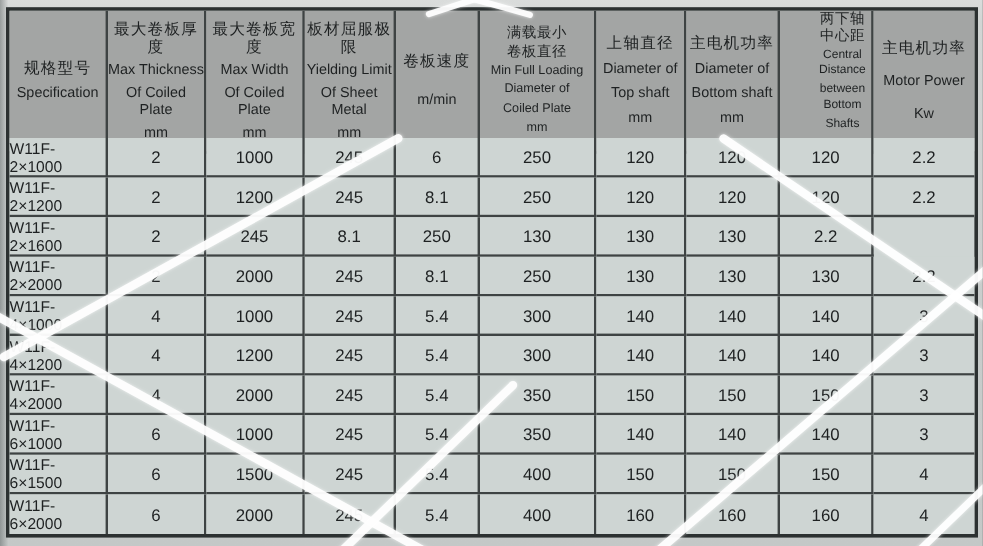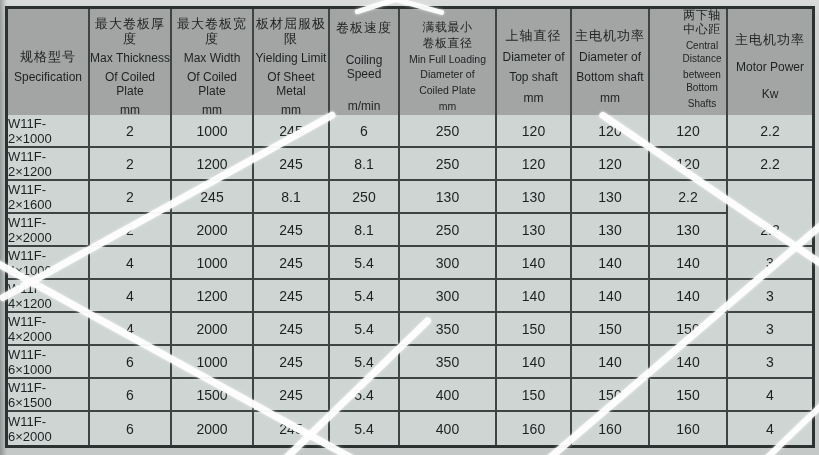--- a/index.html
+++ b/index.html
@@ -90,21 +90,20 @@
         <span class="unit">mm</span>
       </div>
       <div class="hcell hc4">
         <span class="cn">板材屈服极限</span>
         <span class="en">Yielding Limit</span>
         <span class="en">Of Sheet Metal</span>
         <span class="unit">mm</span>
       </div>
       <div class="hcell hc5">
         <span class="cn">卷板速度</span>
-        <span class="en">Coiling Speed</span>
         <span class="unit">m/min</span>
       </div>
       <div class="hcell hc6">
         <span class="cn">满载最小</span>
         <span class="cn">卷板直径</span>
         <span class="en">Min Full Loading</span>
         <span class="en">Diameter of</span>
         <span class="en">Coiled Plate</span>
         <span class="unit">mm</span>
       </div>

